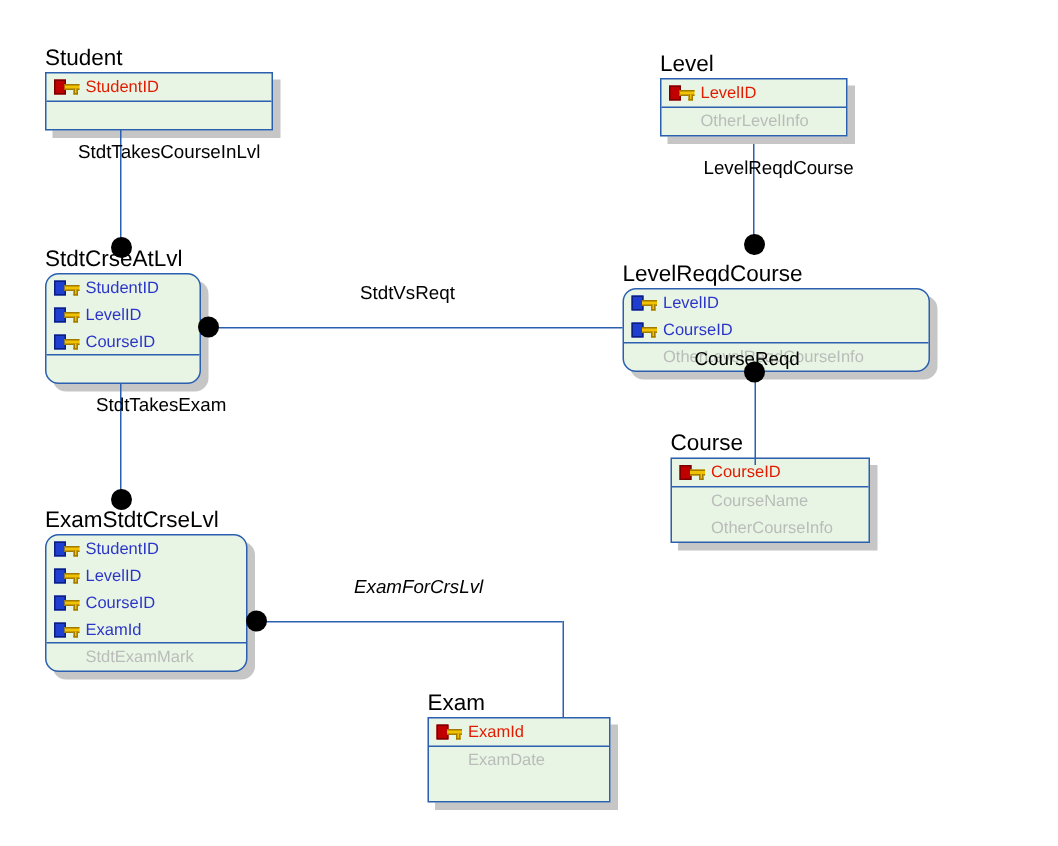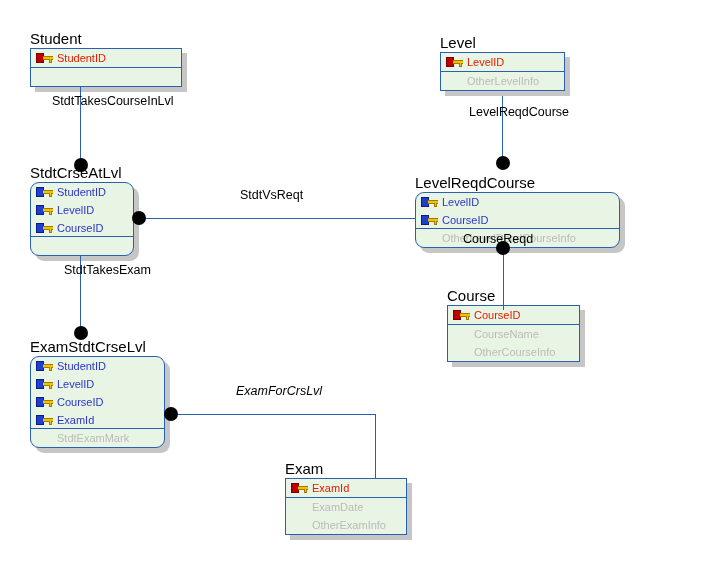--- a/index.html
+++ b/index.html
@@ -336,19 +336,16 @@
         <span class="keyicon">
             <span class="head"></span>
             <span class="shaft"></span>
             <span class="tooth"></span>
           </span>
         <span>ExamId</span>
       </div>
       <div class="attr plain">
         <span>ExamDate</span>
       </div>
-      <div class="attr plain">
-        <span>OtherExamInfo</span>
-      </div>
     </div>
   </div>
 
 </div>
 
 </body></html>

